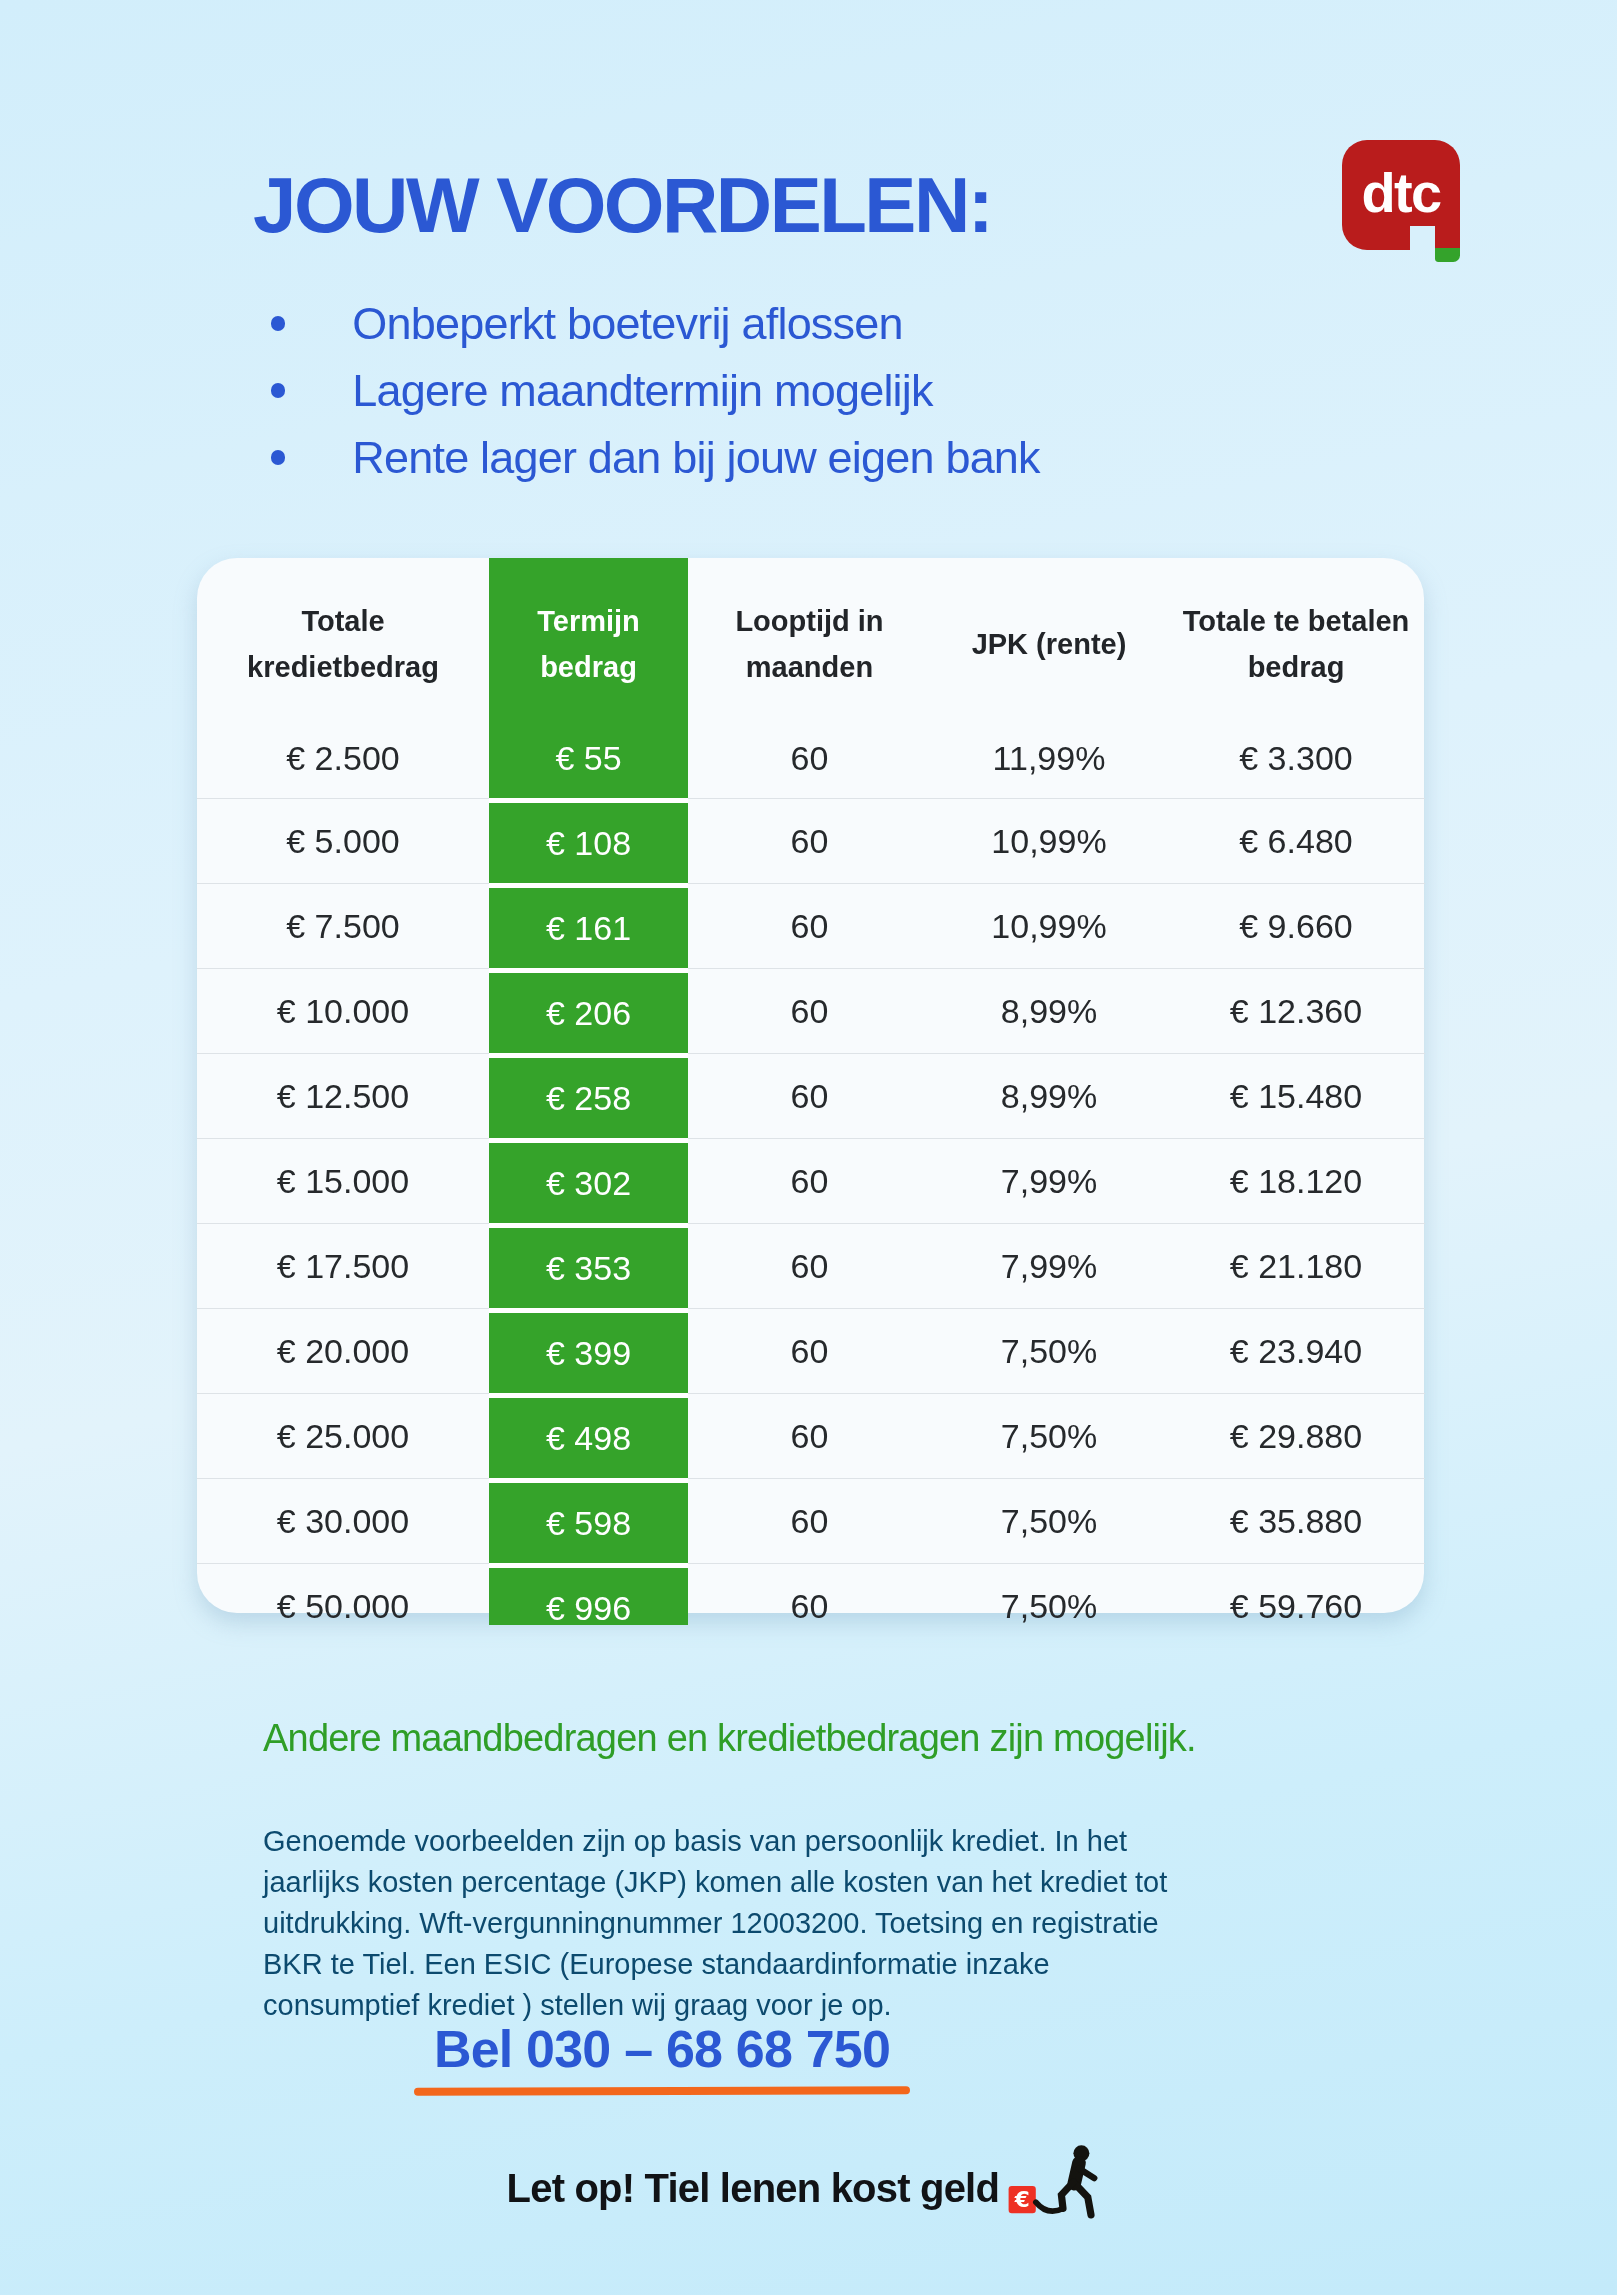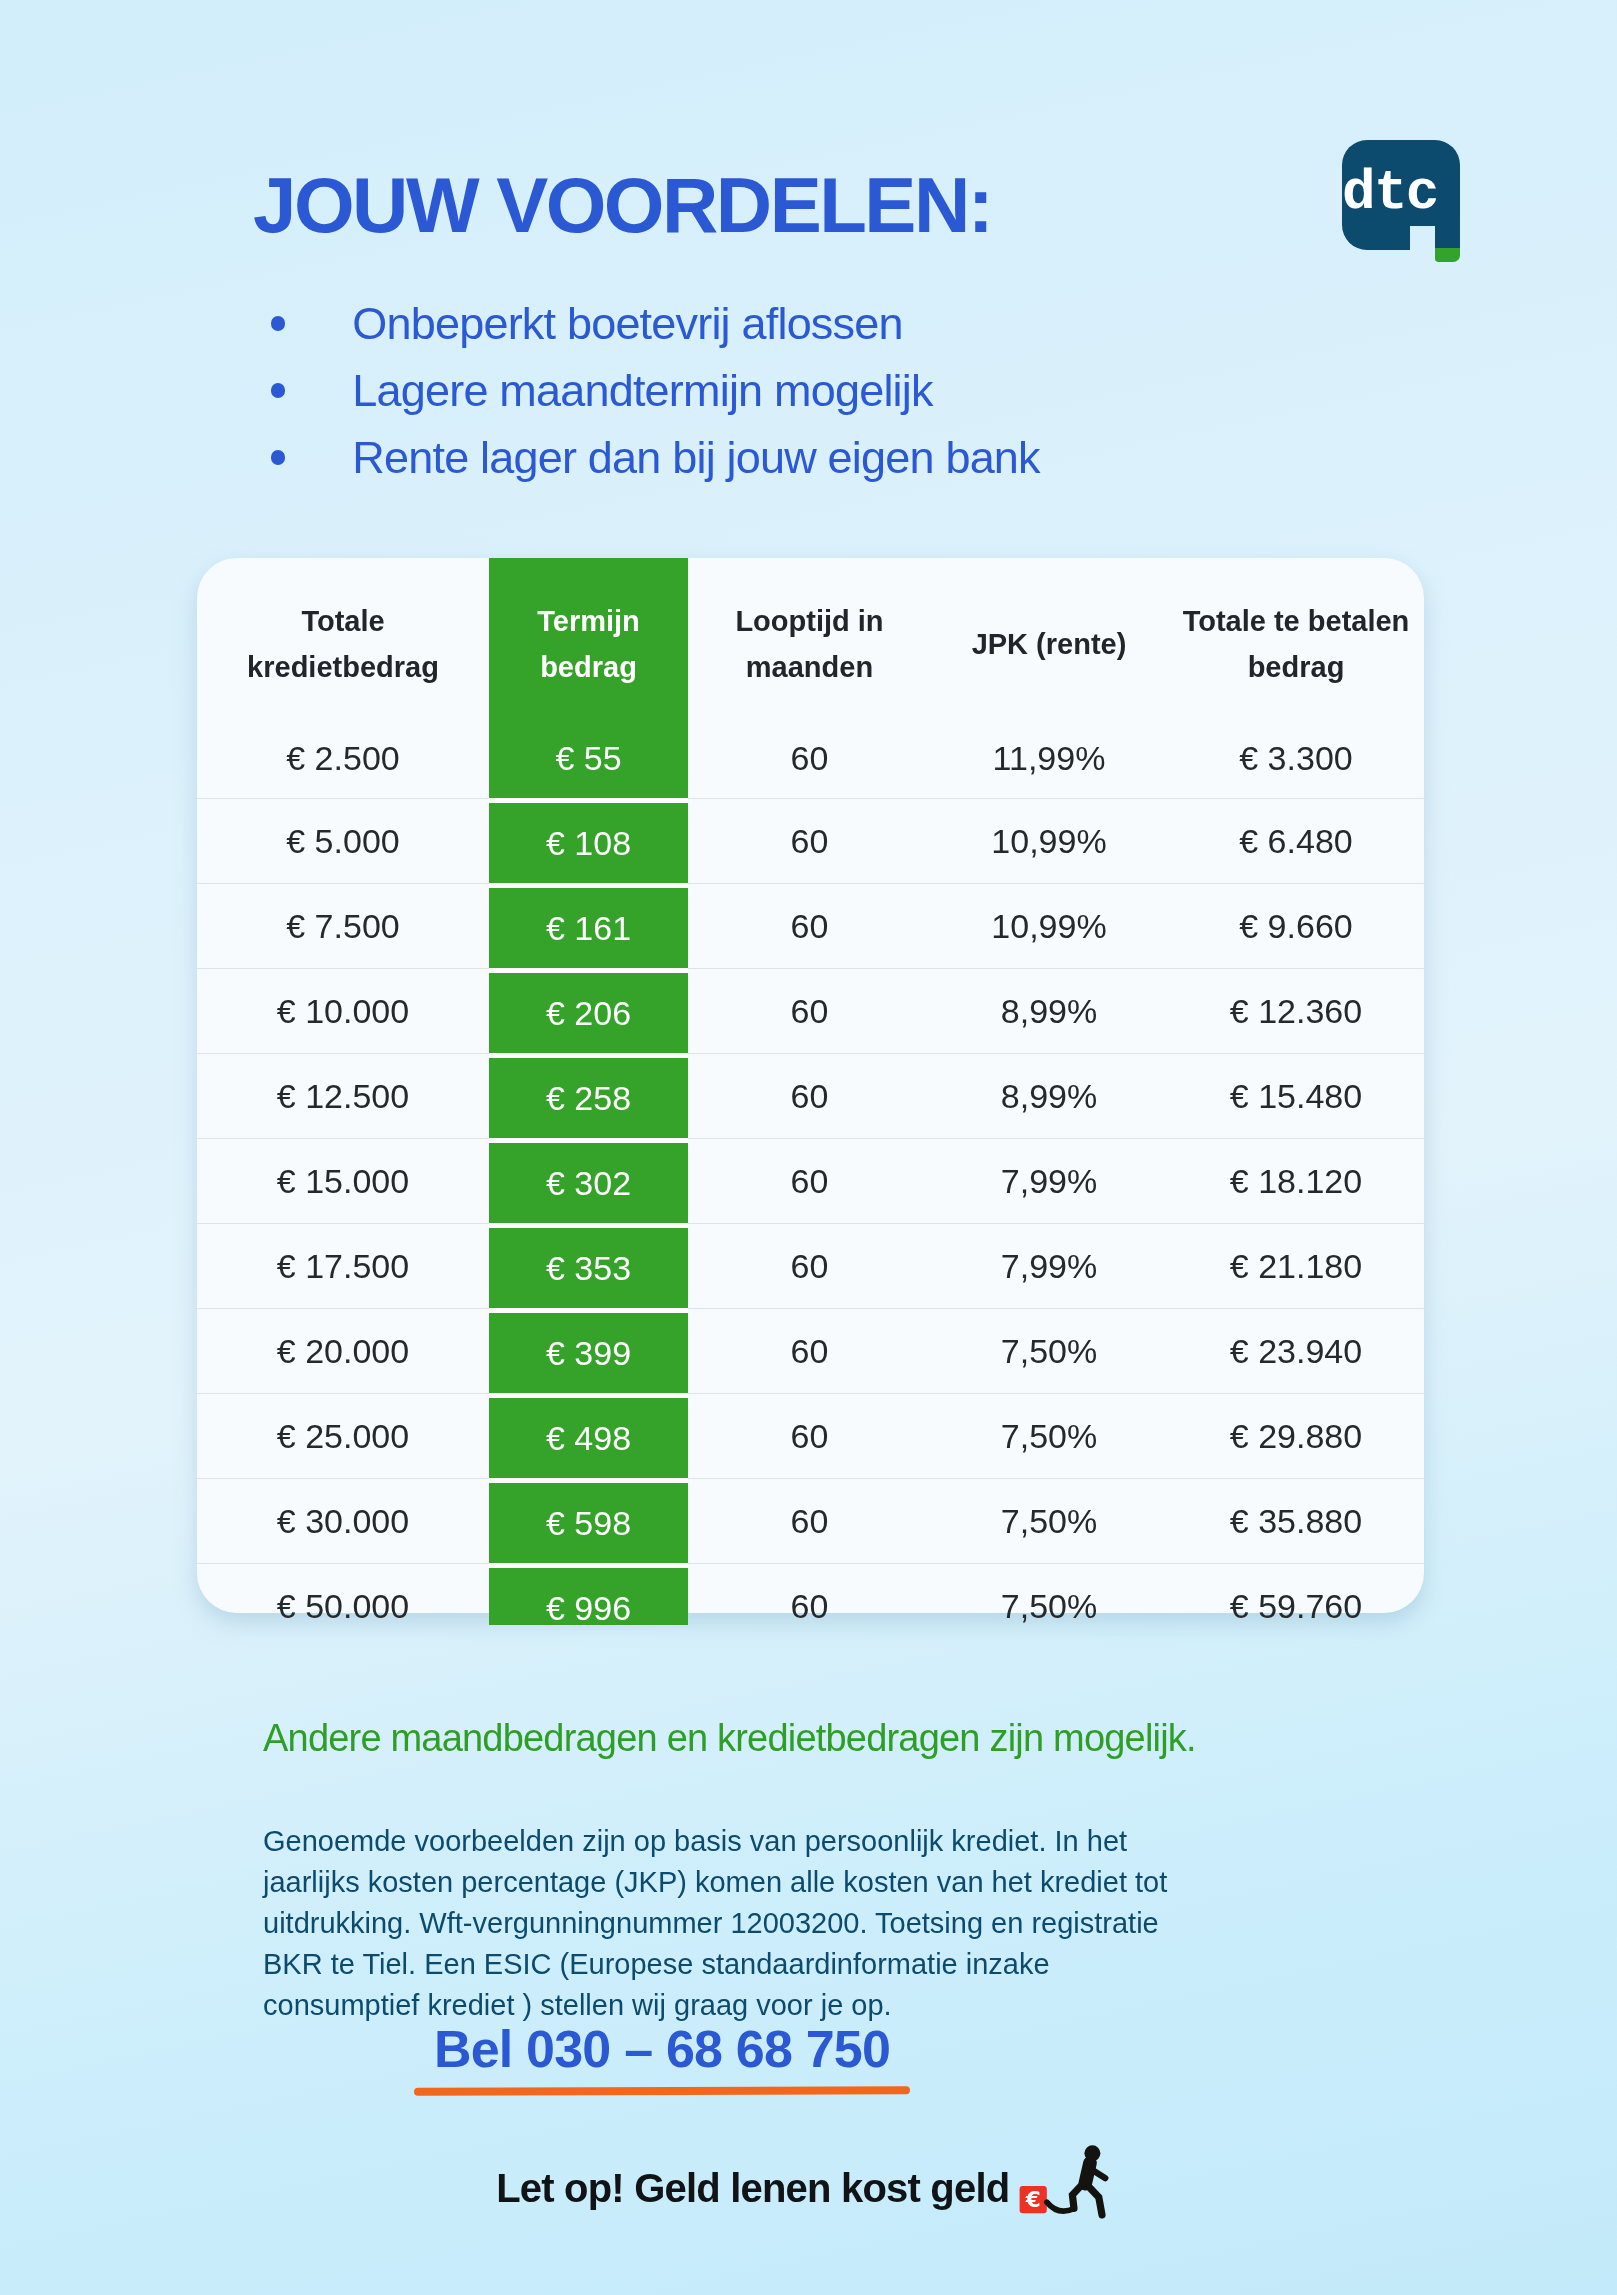--- a/index.html
+++ b/index.html
@@ -11,22 +11,22 @@
   .abs{position:absolute;}
 
   
   .title{
     left:253px;top:160px;
     font-size:78px;font-weight:bold;letter-spacing:-2.5px;
     color:#2b58d3;
   }
   .logo{
     left:1342px;top:140px;width:118px;height:110px;
-    background:#0c4a6e;border-radius:25px 25px 0 25px;
-    display:flex;align-items:center;font-family:Liberation Mono, monospace;
+    background:#b91c1c;border-radius:25px 25px 0 25px;
+    display:flex;align-items:center;justify-content:center;
   }
   .logo::before{ 
     content:"";position:absolute;right:25px;bottom:0;width:25px;height:23.6px;
     background:#d8f0fb;
   }
   .logo::after{ 
     content:"";position:absolute;right:0;bottom:-11.8px;width:25px;height:13.5px;
     background:#34a32b;border-radius:0 0 6.7px 3.4px;
   }
   .logo-text{
@@ -240,21 +240,21 @@
   <div>BKR te Tiel. Een ESIC (Europese standaardinformatie inzake</div>
   <div>consumptief krediet ) stellen wij graag voor je op.</div>
 </div>
 
 <div class="abs phone-wrap">
   <span class="phone">Bel 030 – 68 68 750</span>
   <div class="phone-underline"></div>
 </div>
 
 <div class="abs warning-row">
-  <span class="warning-text">Let op! Geld lenen kost geld</span>
+  <span class="warning-text">Let op! Tiel lenen kost geld</span>
   <svg class="warning-icon" viewBox="0 0 130 100" xmlns="http://www.w3.org/2000/svg">
 
     <rect x="2" y="52" width="34" height="34" rx="4" fill="#ee3124"></rect>
     <text x="19" y="78" text-anchor="middle" font-size="27" font-weight="bold" font-family="DejaVu Sans, sans-serif" fill="#ffffff">€</text>
 
     <path d="M36,72 C46,84 58,86 70,80" fill="none" stroke="#14130f" stroke-width="7" stroke-linecap="round"></path>
 
     <g stroke="#14130f" stroke-linecap="round" fill="#14130f">
       <circle cx="93" cy="11" r="10" stroke="none"></circle>
       <line x1="90" y1="23" x2="84" y2="49" stroke-width="17"></line>

